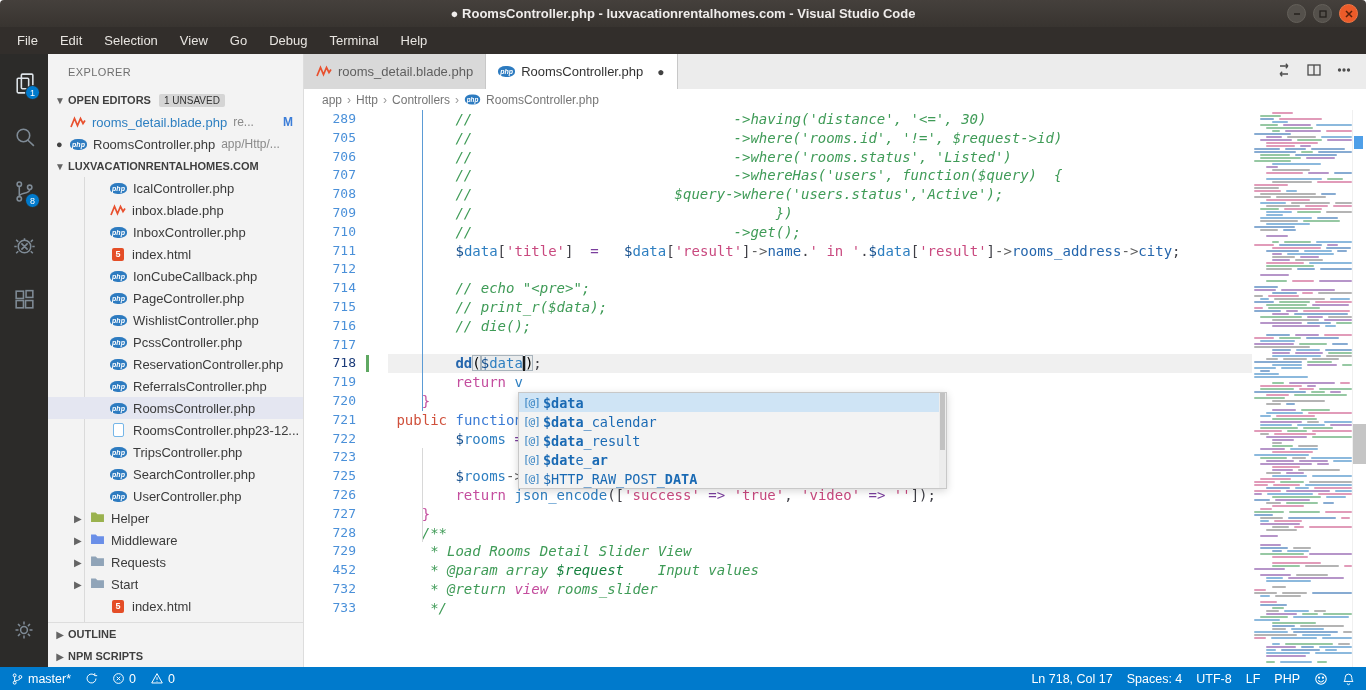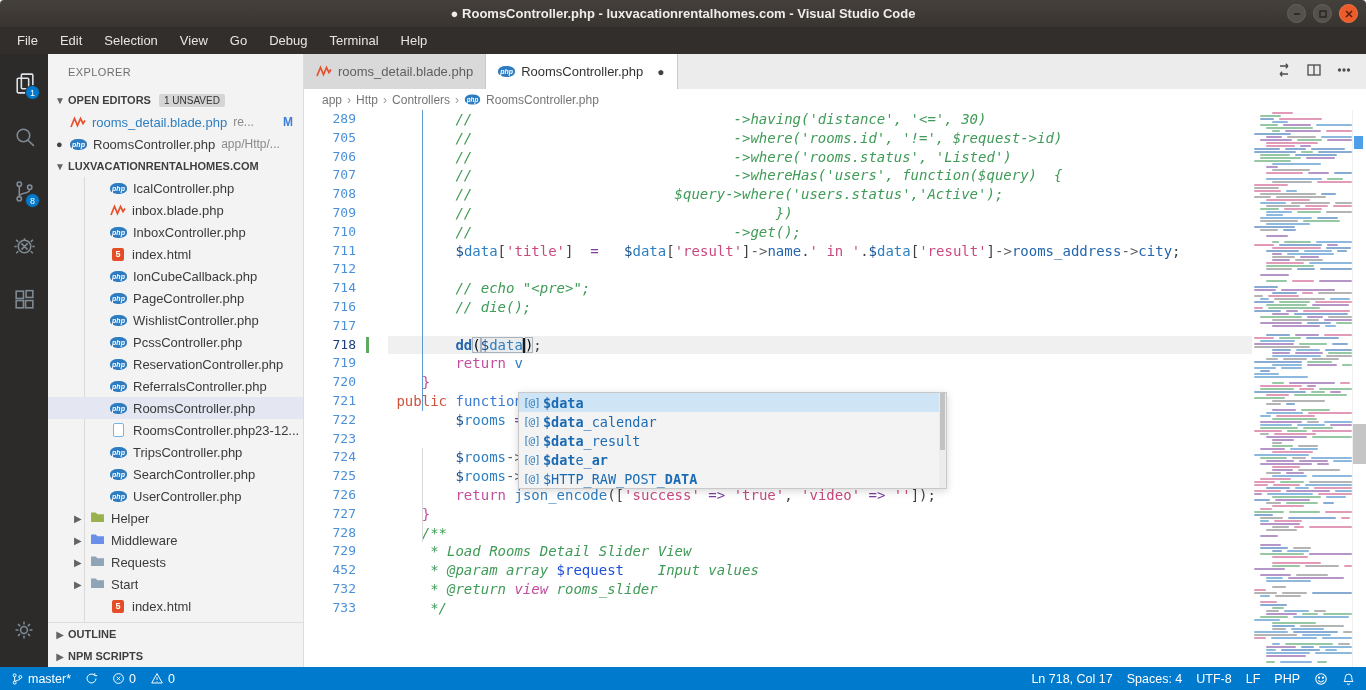--- a/index.html
+++ b/index.html
@@ -68,21 +68,21 @@
   .cline .marker .chg{position:absolute;left:10px;top:1px;bottom:1px;width:3px;background:#5fa862;}
   .cline .lt{flex:1;min-width:0;}
   .cline.activeln .lt{background:#f0f0f0;}
   .cline pre{margin:0;font:inherit;white-space:pre;}
   .iguide{position:absolute;width:1px;}
   .tk-pl{color:#3f3f46}.tk-cm{color:#3f9b57;font-style:italic}
   .tk-st{color:#c9497f}.tk-kw{color:#c44d9e}.tk-pub{color:#d0513c}
   .tk-fn{color:#3a7bd5}.tk-fname{color:#2566ad;font-weight:bold}
   .tk-vs{color:#16508e}.tk-vn{color:#2e7fc1}.tk-pr{color:#2566ad}
   .tk-op{color:#7a3e9d}.tk-ar{color:#616161}.tk-mth{color:#c9497f}
-  .tk-cmv{color:#1d4ed8;}.tk-cmt{color:#c44d9e;font-style:italic}
+  .tk-cmv{color:#15803d;font-style:italic}.tk-cmt{color:#c44d9e;font-style:italic}
   .tk-bx{background:#e9ebec;box-shadow:inset 0 0 0 1px #a9b4bc;}
   .caret{display:inline-block;width:0;border-left:2px solid #1a1a1a;height:15px;vertical-align:-3px;}
   
   .suggest{position:absolute;background:#f3f3f3;border:1px solid #c8c8c8;box-shadow:0 2px 8px rgba(0,0,0,.16);font-family:"DejaVu Sans Mono",monospace;font-size:13.5px;z-index:5;}
   .s-item{height:19px;display:flex;align-items:center;color:#1a6ab4;padding:0 4px;white-space:pre;}
   .s-item.selected{background:#cfe4f5;}
   .s-item .sic{color:#2f7fc1;font-size:11px;margin-right:3px;letter-spacing:-1px;}
   .s-item b{font-weight:bold;}
   .s-scroll{position:absolute;right:0;top:0;bottom:0;width:7px;background:#ececec;}
   .s-scroll .thumb{position:absolute;top:0;height:60%;left:1px;right:1px;background:#c2c2c2;}
@@ -427,20 +427,27 @@
             </div>
           </div>
           <div class="cline">
             <span class="num">714</span>
             <span class="marker"></span>
             <div class="lt">
               <pre><span class="tk-pl">        </span><span class="tk-cm">// echo "&lt;pre&gt;";</span></pre>
             </div>
           </div>
           <div class="cline">
+            <span class="num">715</span>
+            <span class="marker"></span>
+            <div class="lt">
+              <pre><span class="tk-pl">        </span><span class="tk-cm">// print_r($data);</span></pre>
+            </div>
+          </div>
+          <div class="cline">
             <span class="num">716</span>
             <span class="marker"></span>
             <div class="lt">
               <pre><span class="tk-pl">        </span><span class="tk-cm">// die();</span></pre>
             </div>
           </div>
           <div class="cline">
             <span class="num">717</span>
             <span class="marker"></span>
             <div class="lt">
@@ -482,27 +489,20 @@
             <span class="marker"></span>
             <div class="lt">
               <pre><span class="tk-pl">        </span><span class="tk-vs">$</span><span class="tk-vn">rooms</span><span class="tk-pl"> </span><span class="tk-op">=</span><span class="tk-pl"> </span></pre>
             </div>
           </div>
           <div class="cline">
             <span class="num">723</span>
             <span class="marker"></span>
             <div class="lt">
               <pre></pre>
-            </div>
-          </div>
-          <div class="cline">
-            <span class="num">724</span>
-            <span class="marker"></span>
-            <div class="lt">
-              <pre><span class="tk-pl">        </span><span class="tk-vs">$</span><span class="tk-vn">rooms</span><span class="tk-ar">-&gt;</span><span class="tk-pr">video</span><span class="tk-pl"> </span><span class="tk-op">=</span><span class="tk-pl"> </span><span class="tk-st">''</span><span class="tk-pl">;</span></pre>
             </div>
           </div>
           <div class="cline">
             <span class="num">725</span>
             <span class="marker"></span>
             <div class="lt">
               <pre><span class="tk-pl">        </span><span class="tk-vs">$</span><span class="tk-vn">rooms</span><span class="tk-ar">-&gt;</span><span class="tk-mth">save</span><span class="tk-pl">();</span></pre>
             </div>
           </div>
           <div class="cline">

